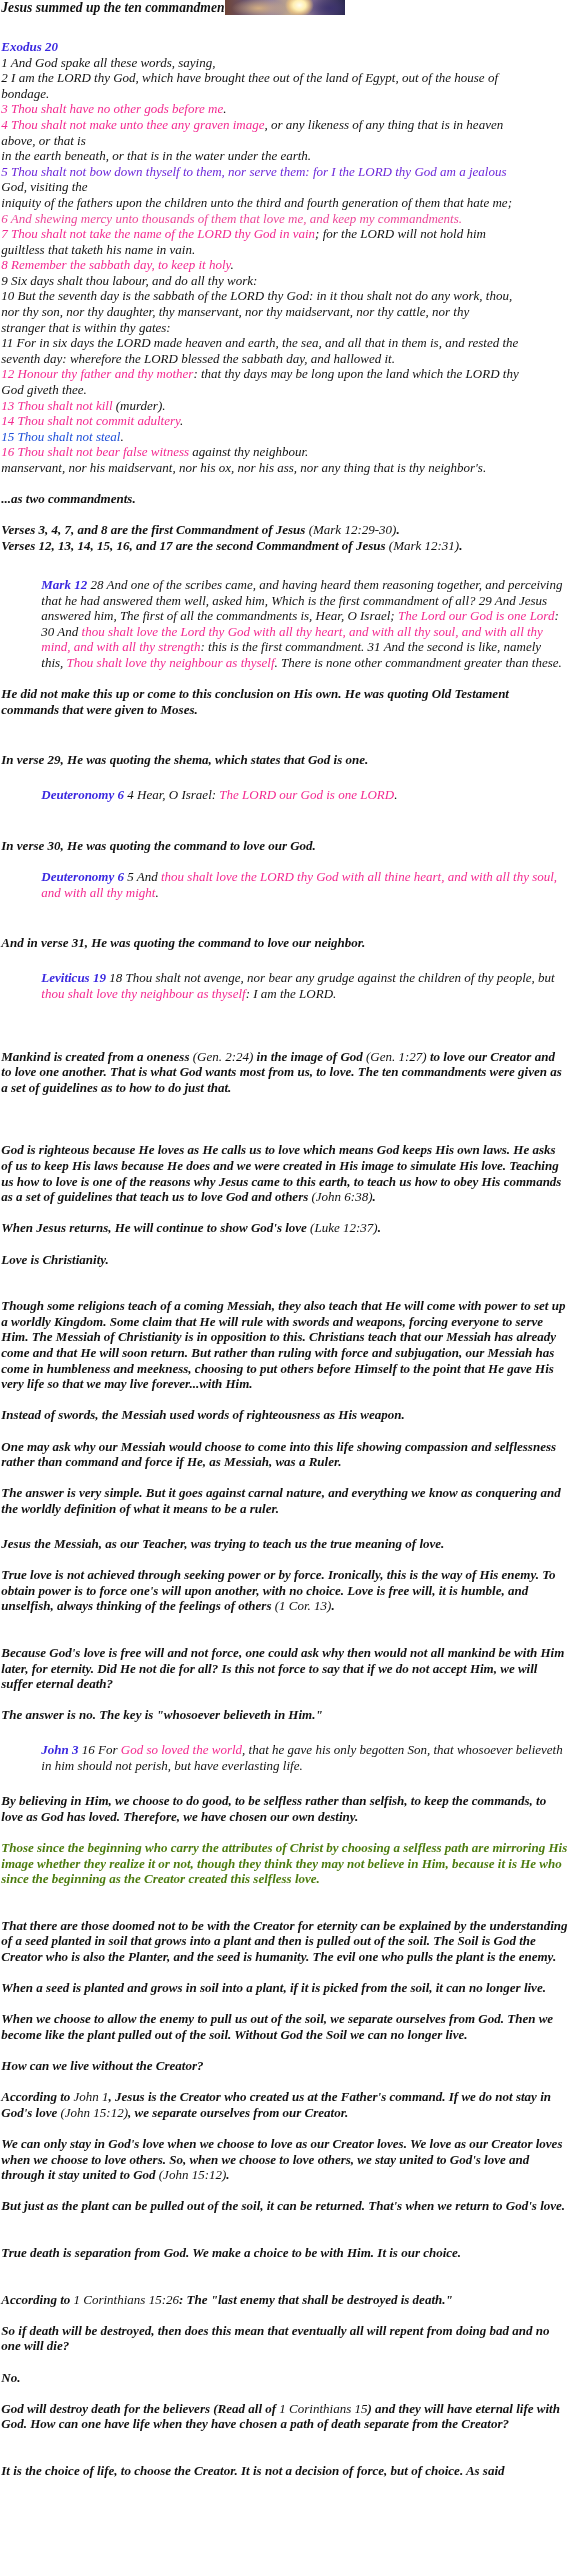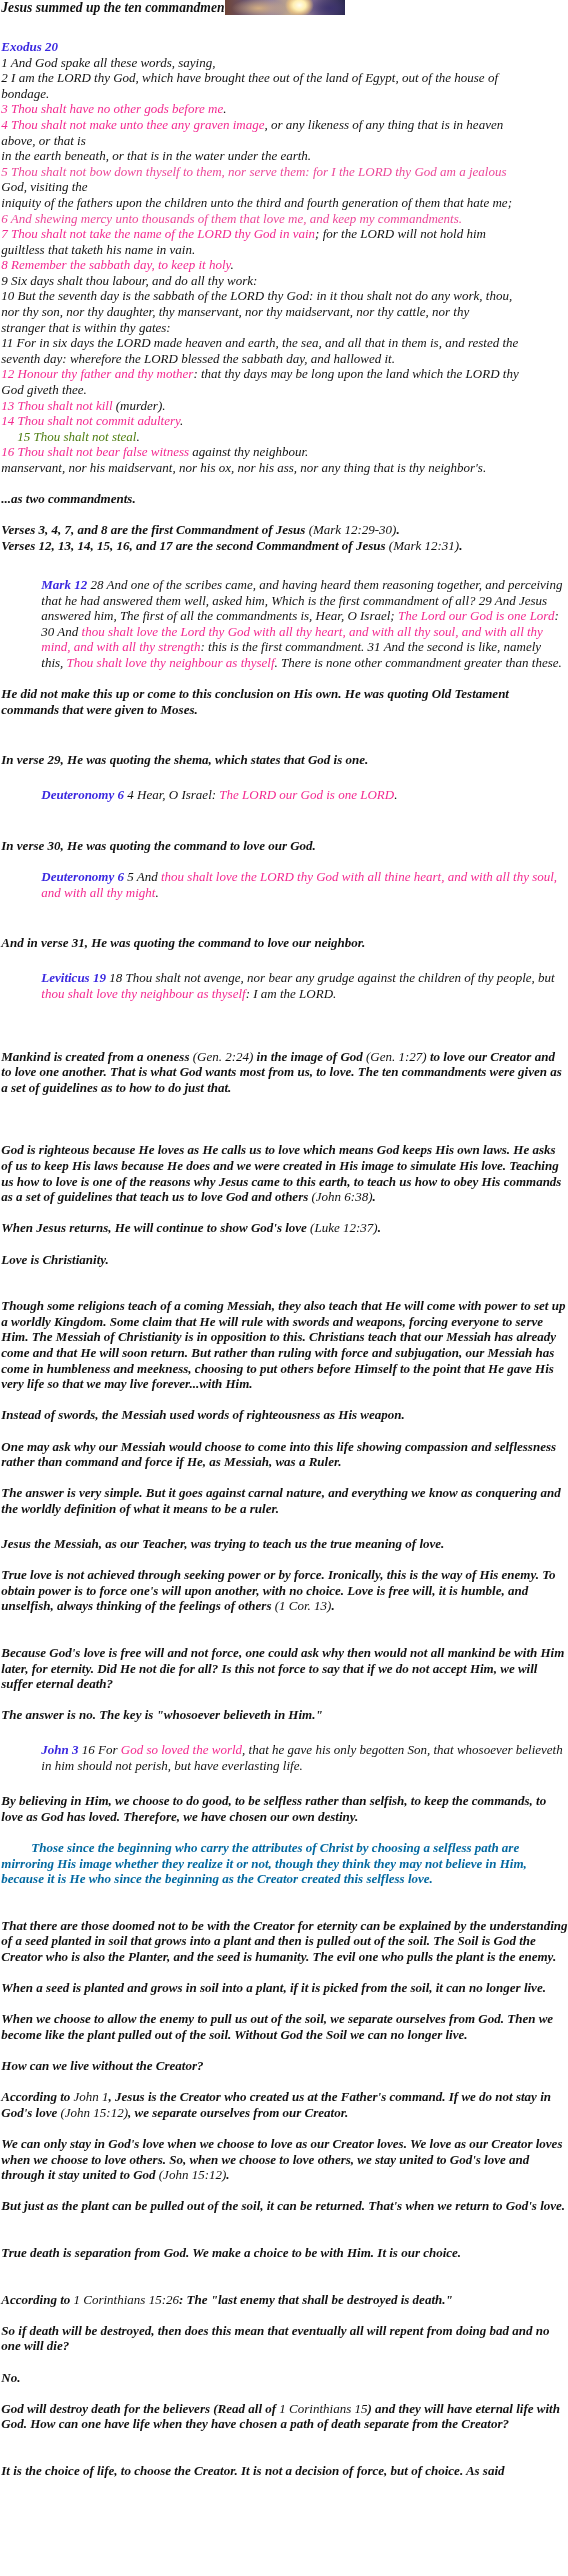--- a/index.html
+++ b/index.html
@@ -43,38 +43,38 @@
   <div id="blocks">
       <div class="gap" style="height: 23.4px;"></div>
       <div class="line"><span class="seg-h" style="color: rgb(58, 40, 224);">Exodus 20</span></div>
       <div class="line"><span class="seg-n" style="color: rgb(17, 17, 17);">1 And God spake all these words, saying,</span></div>
       <div class="line"><span class="seg-n" style="color: rgb(17, 17, 17);">2 I am the LORD thy God, which have brought thee out of the land of Egypt, out of the house of</span></div>
       <div class="line"><span class="seg-n" style="color: rgb(17, 17, 17);">bondage.</span></div>
       <div class="line"><span class="seg-p" style="color: rgb(243, 42, 144);">3 Thou shalt have no other gods before me</span><span class="seg-n" style="color: rgb(17, 17, 17);">.</span></div>
       <div class="line"><span class="seg-p" style="color: rgb(243, 42, 144);">4 Thou shalt not make unto thee any graven image</span><span class="seg-n" style="color: rgb(17, 17, 17);">, or any likeness of any thing that is in heaven</span></div>
       <div class="line"><span class="seg-n" style="color: rgb(17, 17, 17);">above, or that is</span></div>
       <div class="line"><span class="seg-n" style="color: rgb(17, 17, 17);">in the earth beneath, or that is in the water under the earth.</span></div>
-      <div class="line"><span class="seg-n" style="color: #ec4899;">5 Thou shalt not bow down thyself to them, nor serve them: for I the LORD thy God am a jealous</span></div>
+      <div class="line"><span class="seg-n" style="color: #6d28d9;">5 Thou shalt not bow down thyself to them, nor serve them: for I the LORD thy God am a jealous</span></div>
       <div class="line"><span class="seg-n" style="color: rgb(17, 17, 17);">God, visiting the</span></div>
       <div class="line"><span class="seg-n" style="color: rgb(17, 17, 17);">iniquity of the fathers upon the children unto the third and fourth generation of them that hate me;</span></div>
       <div class="line"><span class="seg-n" style="color: #ec4899;">6 And shewing mercy unto thousands of them that love me, and keep my commandments.</span></div>
       <div class="line"><span class="seg-p" style="color: rgb(243, 42, 144);">7 Thou shalt not take the name of the LORD thy God in vain</span><span class="seg-n" style="color: rgb(17, 17, 17);">; for the LORD will not hold him</span></div>
       <div class="line"><span class="seg-n" style="color: rgb(17, 17, 17);">guiltless that taketh his name in vain.</span></div>
       <div class="line"><span class="seg-p" style="color: rgb(243, 42, 144);">8 Remember the sabbath day, to keep it holy</span><span class="seg-n" style="color: rgb(17, 17, 17);">.</span></div>
       <div class="line"><span class="seg-n" style="color: rgb(17, 17, 17);">9 Six days shalt thou labour, and do all thy work:</span></div>
       <div class="line"><span class="seg-n" style="color: rgb(17, 17, 17);">10 But the seventh day is the sabbath of the LORD thy God: in it thou shalt not do any work, thou,</span></div>
       <div class="line"><span class="seg-n" style="color: rgb(17, 17, 17);">nor thy son, nor thy daughter, thy manservant, nor thy maidservant, nor thy cattle, nor thy</span></div>
       <div class="line"><span class="seg-n" style="color: rgb(17, 17, 17);">stranger that is within thy gates:</span></div>
       <div class="line"><span class="seg-n" style="color: rgb(17, 17, 17);">11 For in six days the LORD made heaven and earth, the sea, and all that in them is, and rested the</span></div>
       <div class="line"><span class="seg-n" style="color: rgb(17, 17, 17);">seventh day: wherefore the LORD blessed the sabbath day, and hallowed it.</span></div>
       <div class="line"><span class="seg-p" style="color: rgb(243, 42, 144);">12 Honour thy father and thy mother</span><span class="seg-n" style="color: rgb(17, 17, 17);">: that thy days may be long upon the land which the LORD thy</span></div>
       <div class="line"><span class="seg-n" style="color: rgb(17, 17, 17);">God giveth thee.</span></div>
       <div class="line"><span class="seg-p" style="color: rgb(243, 42, 144);">13 Thou shalt not kill</span><span class="seg-n" style="color: rgb(17, 17, 17);"> (murder).</span></div>
       <div class="line"><span class="seg-p" style="color: rgb(243, 42, 144);">14 Thou shalt not commit adultery</span><span class="seg-n" style="color: rgb(17, 17, 17);">.</span></div>
-      <div class="line"><span class="seg-p" style="color: #4d7c0f; padding-left: 16px;">15 Thou shalt not steal</span><span class="seg-n" style="color: rgb(17, 17, 17);">.</span></div>
+      <div class="line"><span class="seg-p" style="color: #1d4ed8;">15 Thou shalt not steal</span><span class="seg-n" style="color: rgb(17, 17, 17);">.</span></div>
       <div class="line"><span class="seg-p" style="color: rgb(243, 42, 144);">16 Thou shalt not bear false witness</span><span class="seg-n" style="color: rgb(17, 17, 17);"> against thy neighbour.</span></div>
       <div class="line"><span class="seg-n" style="color: rgb(17, 17, 17);">manservant, nor his maidservant, nor his ox, nor his ass, nor any thing that is thy neighbor's.</span></div>
       <div class="gap" style="height: 15.6px;"></div>
       <div class="line"><span class="seg-b" style="color: rgb(17, 17, 17);">...as two commandments.</span></div>
       <div class="gap" style="height: 15.6px;"></div>
       <div class="line"><span class="seg-b" style="color: rgb(17, 17, 17);">Verses 3, 4, 7, and 8 are the first Commandment of Jesus </span><span class="seg-n" style="color: rgb(17, 17, 17);">(Mark 12:29-30)</span><span class="seg-b" style="color: rgb(17, 17, 17);">.</span></div>
       <div class="line"><span class="seg-b" style="color: rgb(17, 17, 17);">Verses 12, 13, 14, 15, 16, and 17 are the second Commandment of Jesus </span><span class="seg-n" style="color: rgb(17, 17, 17);">(Mark 12:31)</span><span class="seg-b" style="color: rgb(17, 17, 17);">.</span></div>
       <div class="gap" style="height: 23.4px;"></div>
       <div class="quote"><span class="seg-h" style="color: rgb(58, 40, 224);">Mark 12</span><span class="seg-n" style="color: rgb(17, 17, 17);"> 28 And one of the scribes came, and having heard them reasoning together, and perceiving that he had answered them well, asked him, Which is the first commandment of all? 29 And Jesus answered him, The first of all the commandments is, Hear, O Israel; </span><span class="seg-p" style="color: rgb(243, 42, 144);">The Lord our God is one Lord</span><span class="seg-n" style="color: rgb(17, 17, 17);">: 30 And </span><span class="seg-p" style="color: rgb(243, 42, 144);">thou shalt love the Lord thy God with all thy heart, and with all thy soul, and with all thy mind, and with all thy strength</span><span class="seg-n" style="color: rgb(17, 17, 17);">: this is the first commandment. 31 And the second is like, namely this, </span><span class="seg-p" style="color: rgb(243, 42, 144);">Thou shalt love thy neighbour as thyself</span><span class="seg-n" style="color: rgb(17, 17, 17);">. There is none other commandment greater than these.</span></div>
       <div class="gap" style="height: 15.6px;"></div>
@@ -113,21 +113,21 @@
       <div class="line"><span class="seg-b" style="color: rgb(17, 17, 17);">True love is not achieved through seeking power or by force. Ironically, this is the way of His enemy. To obtain power is to force one's will upon another, with no choice. Love is free will, it is humble, and unselfish, always thinking of the feelings of others </span><span class="seg-n" style="color: rgb(17, 17, 17);">(1 Cor. 13)</span><span class="seg-b" style="color: rgb(17, 17, 17);">.</span></div>
       <div class="gap" style="height: 31px;"></div>
       <div class="line"><span class="seg-b" style="color: rgb(17, 17, 17);">Because God's love is free will and not force, one could ask why then would not all mankind be with Him later, for eternity. Did He not die for all? Is this not force to say that if we do not accept Him, we will suffer eternal death?</span></div>
       <div class="gap" style="height: 15.6px;"></div>
       <div class="line"><span class="seg-b" style="color: rgb(17, 17, 17);">The answer is no. The key is "whosoever believeth in Him."</span></div>
       <div class="gap" style="height: 19.5px;"></div>
       <div class="quote"><span class="seg-h" style="color: rgb(58, 40, 224);">John 3</span><span class="seg-n" style="color: rgb(17, 17, 17);"> 16 For </span><span class="seg-p" style="color: rgb(243, 42, 144);">God so loved the world</span><span class="seg-n" style="color: rgb(17, 17, 17);">, that he gave his only begotten Son, that whosoever believeth in him should not perish, but have everlasting life.</span></div>
       <div class="gap" style="height: 19.5px;"></div>
       <div class="line"><span class="seg-b" style="color: rgb(17, 17, 17);">By believing in Him, we choose to do good, to be selfless rather than selfish, to keep the commands, to love as God has loved. Therefore, we have chosen our own destiny.</span></div>
       <div class="gap" style="height: 15.6px;"></div>
-      <div class="line"><span class="seg-b" style="color: #0369a1; margin-left: 30px;">Those since the beginning who carry the attributes of Christ by choosing a selfless path are mirroring His image whether they realize it or not, though they think they may not believe in Him, because it is He who since the beginning as the Creator created this selfless love.</span></div>
+      <div class="line"><span class="seg-b" style="color: #4d7c0f;">Those since the beginning who carry the attributes of Christ by choosing a selfless path are mirroring His image whether they realize it or not, though they think they may not believe in Him, because it is He who since the beginning as the Creator created this selfless love.</span></div>
       <div class="gap" style="height: 31px;"></div>
       <div class="line"><span class="seg-b" style="color: rgb(17, 17, 17);">That there are those doomed not to be with the Creator for eternity can be explained by the understanding of a seed planted in soil that grows into a plant and then is pulled out of the soil. The Soil is God the Creator who is also the Planter, and the seed is humanity. The evil one who pulls the plant is the enemy.</span></div>
       <div class="gap" style="height: 15.6px;"></div>
       <div class="line"><span class="seg-b" style="color: rgb(17, 17, 17);">When a seed is planted and grows in soil into a plant, if it is picked from the soil, it can no longer live.</span></div>
       <div class="gap" style="height: 15.6px;"></div>
       <div class="line"><span class="seg-b" style="color: rgb(17, 17, 17);">When we choose to allow the enemy to pull us out of the soil, we separate ourselves from God. Then we become like the plant pulled out of the soil. Without God the Soil we can no longer live.</span></div>
       <div class="gap" style="height: 15.6px;"></div>
       <div class="line"><span class="seg-b" style="color: rgb(17, 17, 17); margin-top: 33px;">How can we live without the Creator?</span></div>
       <div class="gap" style="height: 15.6px;"></div>
       <div class="line"><span class="seg-b" style="color: rgb(17, 17, 17);">According to </span><span class="seg-n" style="color: rgb(17, 17, 17);">John 1</span><span class="seg-b" style="color: rgb(17, 17, 17);">, Jesus is the Creator who created us at the Father's command. If we do not stay in God's love </span><span class="seg-n" style="color: rgb(17, 17, 17);">(John 15:12)</span><span class="seg-b" style="color: rgb(17, 17, 17);">, we separate ourselves from our Creator.</span></div>

